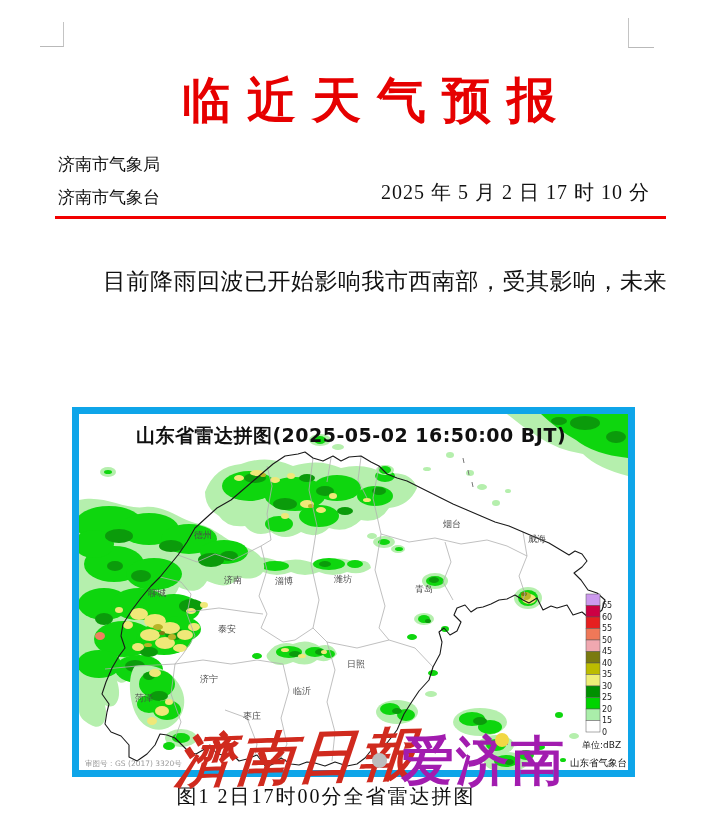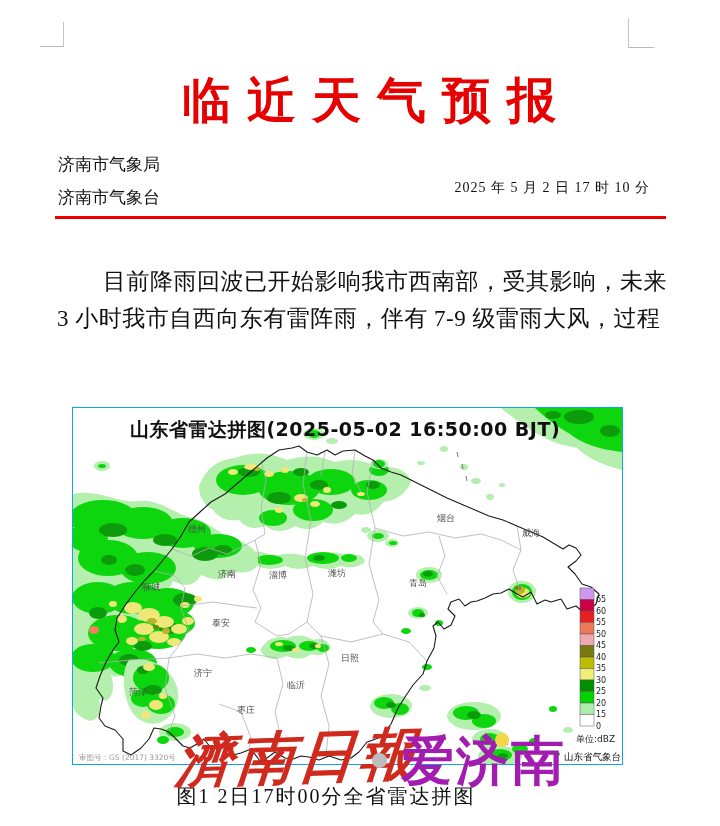--- a/index.html
+++ b/index.html
@@ -12,29 +12,29 @@
   #mark-tl{left:40px;top:22px;width:23px;height:24px;border-right:1px solid #c4c4c4;border-bottom:1px solid #b9b9b9;}
   #mark-tr{left:628px;top:18px;width:25px;height:29px;border-left:1px solid #c4c4c4;border-bottom:1px solid #b9b9b9;}
 
   #doc-title{
     position:absolute;top:68px;left:0;width:720px;text-align:center;
     font-size:49px;font-weight:bold;color:#e60000;letter-spacing:16px;
     padding-left:34px;box-sizing:border-box;white-space:nowrap;
   }
   #agency1{position:absolute;left:58px;top:153px;font-size:17px;text-align:center;}
   #agency2{position:absolute;left:58px;top:180px;font-size:17px;margin-top:6px;}
-  #datetime{position:absolute;right:70px;top:179px;font-size:14px;letter-spacing:1px;text-align:center;}
+  #datetime{position:absolute;right:70px;top:179px;font-size:20px;letter-spacing:1px;text-align:center;}
   #red-rule{position:absolute;left:55px;top:216px;width:611px;height:3px;background:#f20000;}
 
   #forecast{position:absolute;left:57px;top:263px;width:610px;font-size:23px;line-height:37px;letter-spacing:0.5px;}
   #forecast .indent{text-indent:2em;text-align:right;}
 
   #figure{
     position:absolute;left:72px;top:407px;width:549px;height:356px;
-    border:1px solid #0ea5e9;background:#fff;
+    border:7px solid #0ea5e9;background:#fff;
   }
   #figure svg{display:block;}
   svg text{font-family:"DejaVu Sans",sans-serif;}
   .map-title{font-size:19px;font-weight:bold;fill:#101010;letter-spacing:0.5px;}
   .city{font-size:9px;fill:#4a4a4a;}
   .legend-label{font-size:8px;fill:#222;}
   .legend-unit{font-size:9px;fill:#222;}
   .map-source{font-size:9.5px;fill:#111;}
   .map-license{font-size:7.5px;fill:#9a9a9a;}
 
@@ -62,21 +62,20 @@
 <div class="crop-mark" id="mark-tr"></div>
 
 <div id="doc-title">临近天气预报</div>
 <div id="agency1">济南市气象局</div>
 <div id="agency2">济南市气象台</div>
 <div id="datetime">2025 年 5 月 2 日 17 时 10 分</div>
 <div id="red-rule"></div>
 
 <div id="forecast">
   <div class="indent">目前降雨回波已开始影响我市西南部，受其影响，未来</div>
-  <div>3 小时我市自西向东有雷阵雨，伴有 7-9 级雷雨大风，过程</div>
 </div>
 
 <div id="figure">
 <svg width="549" height="356" viewBox="0 0 549 356">
 
   <g>
     <path fill="#b5efad" d="M428,0 L549,0 L549,62 Q518,54 504,40 Q478,36 458,22 Q442,12 428,0 Z"></path>
     <path fill="#0ed60e" d="M462,0 L549,0 L549,44 Q514,40 497,26 Q479,16 462,0 Z"></path>
     <ellipse fill="#0b9b0b" cx="506" cy="9" rx="15" ry="7"></ellipse>
     <ellipse fill="#0b9b0b" cx="537" cy="23" rx="10" ry="6"></ellipse>

